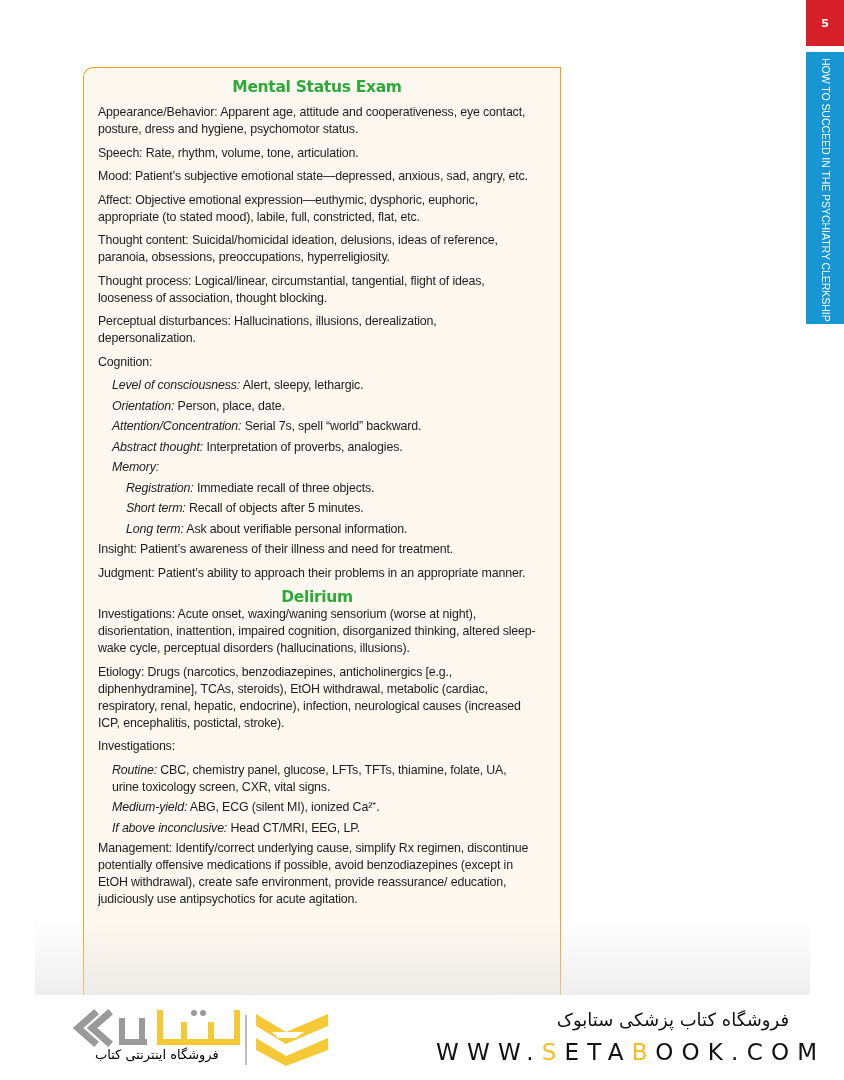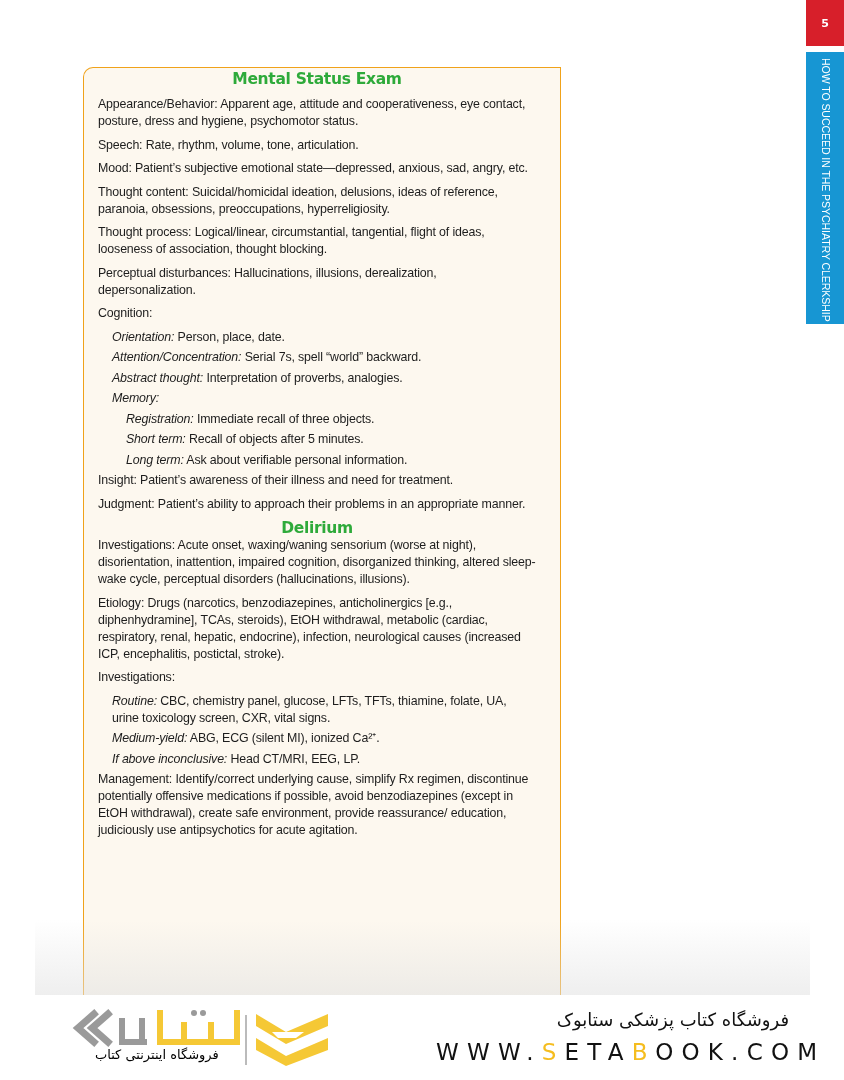--- a/index.html
+++ b/index.html
@@ -24,21 +24,21 @@
     transform: translateX(7px) rotate(90deg);
     white-space: nowrap; color: #fff; font-size: 10.6px; letter-spacing: -0.1px;
     font-family: "Liberation Sans Narrow", "Liberation Sans", sans-serif;
   }
   .box {
     position: absolute; left: 83px; top: 67px; width: 478px; height: 940px;
     border: 1.5px solid #f0a21a; border-bottom: none;
     border-top-left-radius: 10px;
     background: #fdf8ef;
     box-sizing: border-box;
-    padding: 2px 24px 0 14px;
+    padding: 10px 24px 0 14px;
     color: #1d1d1d;
   }
   .box h2 {
     margin: 0; text-align: center; color: #2eaa3a; font-size: 15.5px; font-weight: bold;
     font-family: "DejaVu Sans", sans-serif; letter-spacing: -0.3px;
   }
   .p {
     font-size: 12.4px; line-height: 17px; margin: 0 0 6.5px 0;
     font-family: "Liberation Sans", sans-serif; letter-spacing: -0.15px;
   }
@@ -83,25 +83,27 @@
 <div class="chapter-tab">
     <span>HOW TO SUCCEED IN THE PSYCHIATRY CLERKSHIP</span>
   </div>
 
 <div class="box">
   <h2 style="margin-bottom:8px;">Mental Status Exam</h2>
 
   <div class="p"><span>Appearance/Behavior:</span><span> Apparent age, attitude and cooperativeness, eye contact, posture, dress and hygiene, psychomotor status.</span></div>
   <div class="p"><span>Speech:</span><span> Rate, rhythm, volume, tone, articulation.</span></div>
   <div class="p"><span>Mood:</span><span> Patient’s subjective emotional state—depressed, anxious, sad, angry, etc.</span></div>
+  <div class="p"><span>Affect:</span><span> Objective emotional expression—euthymic, dysphoric, euphoric, appropriate (to stated mood), labile, full, constricted, flat, etc.</span></div>
   <div class="p"><span>Thought content:</span><span> Suicidal/homicidal ideation, delusions, ideas of reference, paranoia, obsessions, preoccupations, hyperreligiosity.</span></div>
   <div class="p"><span>Thought process:</span><span> Logical/linear, circumstantial, tangential, flight of ideas, looseness of association, thought blocking.</span></div>
   <div class="p"><span>Perceptual disturbances:</span><span> Hallucinations, illusions, derealization, depersonalization.</span></div>
 
   <div class="p">Cognition:</div>
+  <div class="sub i1"><span class="it">Level of consciousness:</span><span> Alert, sleepy, lethargic.</span></div>
   <div class="sub i1"><span class="it">Orientation:</span><span> Person, place, date.</span></div>
   <div class="sub i1"><span class="it">Attention/Concentration:</span><span> Serial 7s, spell “world” backward.</span></div>
   <div class="sub i1"><span class="it">Abstract thought:</span><span> Interpretation of proverbs, analogies.</span></div>
   <div class="sub i1 it">Memory:</div>
   <div class="sub i2"><span class="it">Registration:</span><span> Immediate recall of three objects.</span></div>
   <div class="sub i2"><span class="it">Short term:</span><span> Recall of objects after 5 minutes.</span></div>
   <div class="sub i2"><span class="it">Long term:</span><span> Ask about verifiable personal information.</span></div>
 
   <div class="p"><span>Insight:</span><span> Patient’s awareness of their illness and need for treatment.</span></div>
   <div class="p"><span>Judgment:</span><span> Patient’s ability to approach their problems in an appropriate manner.</span></div>

